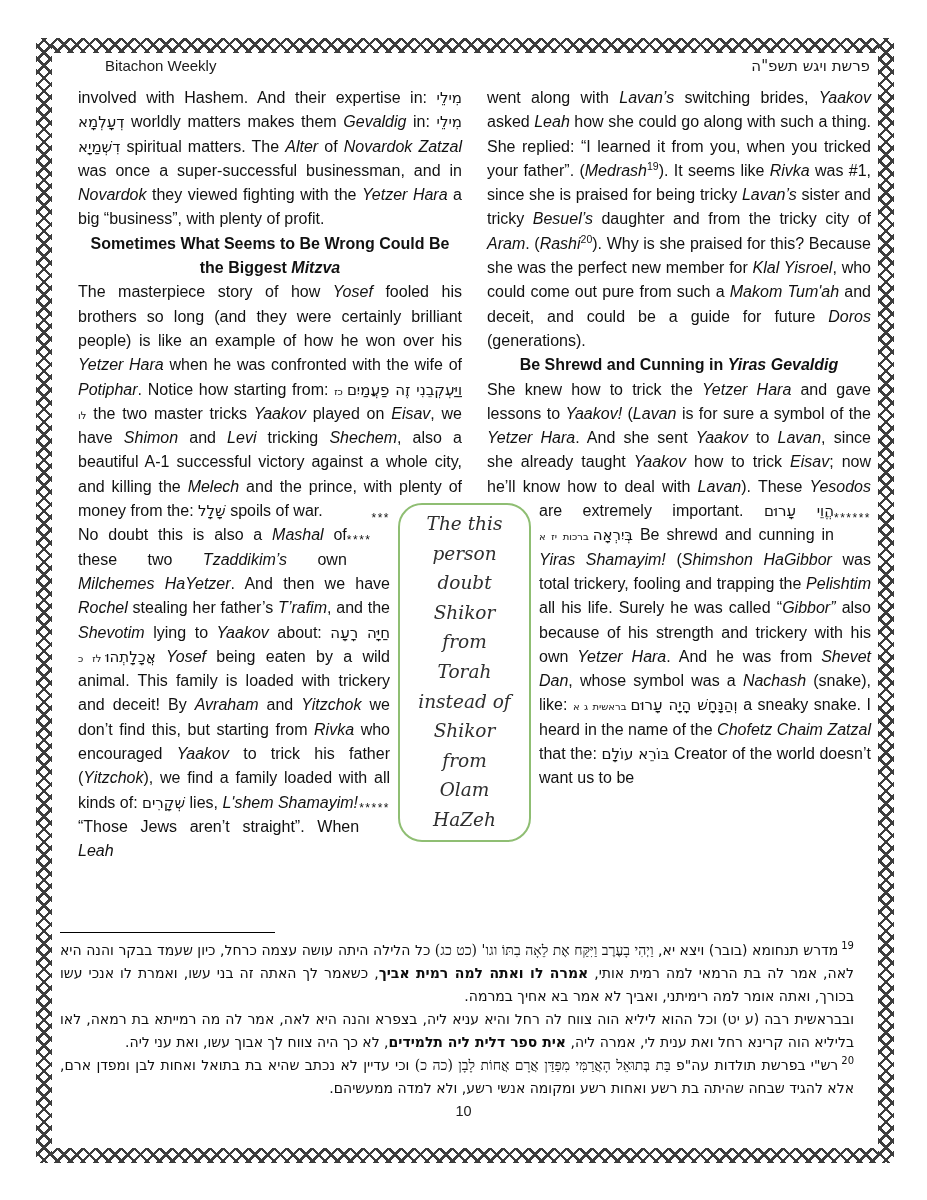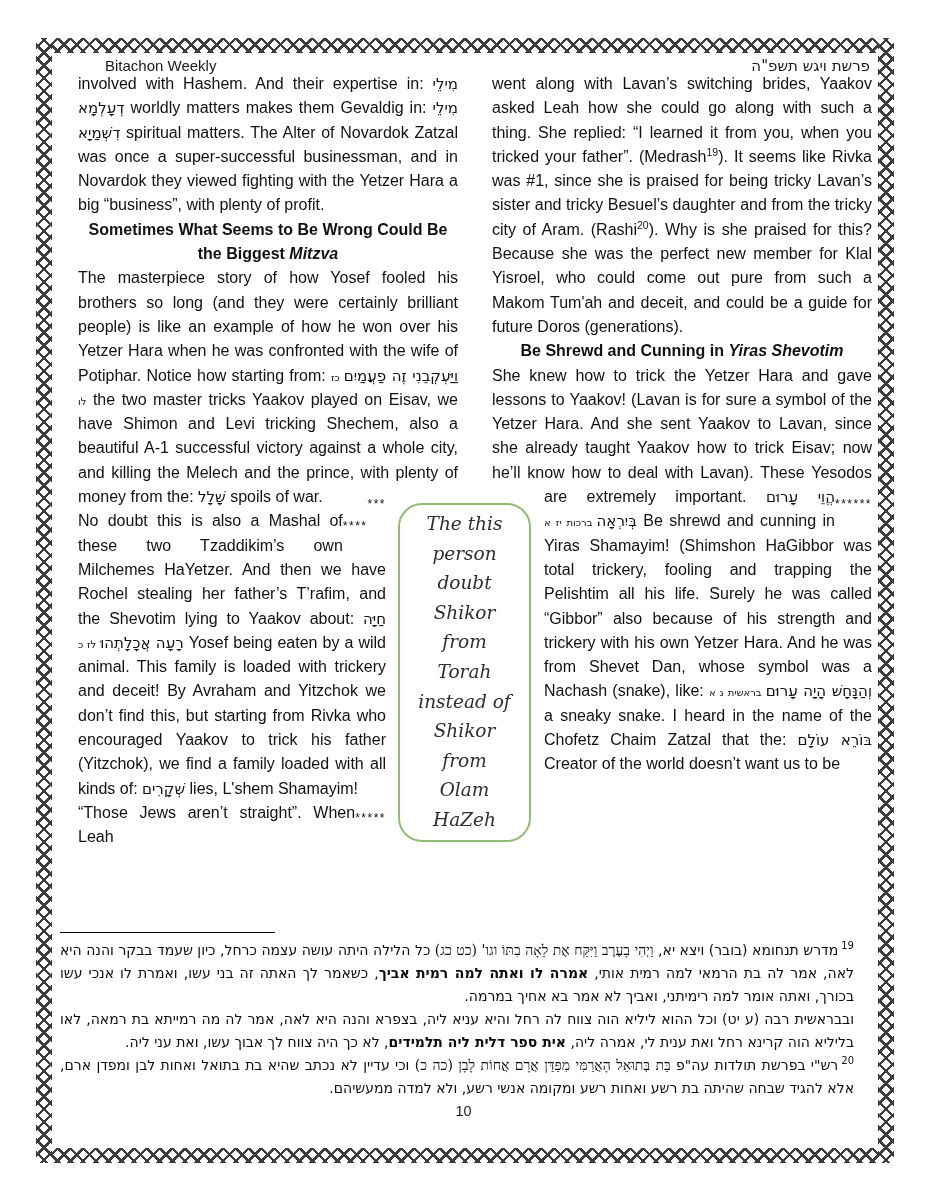--- a/index.html
+++ b/index.html
@@ -18,25 +18,25 @@
   }
   .frame.top{left:36px;top:38px;width:858px;height:15px;}
   .frame.bottom{left:36px;top:1148px;width:858px;height:15px;}
   .frame.left{left:36px;top:38px;width:16px;height:1125px;}
   .frame.right{left:878px;top:38px;width:16px;height:1125px;}
 
   .hdr{position:absolute;top:57px;font-size:15px;color:#1a1a1a;margin-left:27px;}
   .hdr.l{left:78px;}
   .hdr.r{right:57px;direction:rtl;font-family:"DejaVu Sans",sans-serif;}
 
-  .cols{position:absolute;left:78px;top:72px;width:794px;display:flex;gap:34px;}
+  .cols{position:absolute;left:78px;top:86px;width:794px;display:flex;gap:25px;}
   .col{width:384px;font-size:16px;line-height:24.3px;text-align:justify;}
   .col p{margin:0;}
   .chead{font-weight:bold;text-align:center;margin:0;}
-  .i{}
+  .i{font-style:italic;}
   .b{font-weight:bold;}
   .bi{font-weight:bold;font-style:italic;}
   .he{font-family:"DejaVu Sans",sans-serif;line-height:1;font-size:15px;}
   .ref{font-size:10px;line-height:1;margin-right:4px;font-family:"DejaVu Sans",sans-serif;}
   .pasuk{font-family:"DejaVu Serif",serif;line-height:1;}
   .stars{float:right;font-size:12px;letter-spacing:1.5px;margin-top:5px;}
   sup{font-size:10.5px;line-height:0;}
 
   
   .push{width:0;height:415px;}
@@ -81,21 +81,21 @@
     <p><span>involved with Hashem. And their expertise in: </span><span class="he" dir="rtl">מִילֵי דְעָלְמָא</span><span> worldly matters makes them </span><span class="i">Gevaldig</span><span> in: </span><span class="he" dir="rtl">מִילֵי דִשְׁמַיָא</span><span> spiritual matters. The </span><span class="i">Alter</span><span> of </span><span class="i">Novardok Zatzal</span><span> was once a super-successful businessman, and in </span><span class="i">Novardok</span><span> they viewed fighting with the </span><span class="i">Yetzer Hara</span><span> a big “business”, with plenty of profit.</span><span class="stars">***</span></p>
     <p class="chead"><span class="b">Sometimes What Seems to Be Wrong Could Be the Biggest </span><span class="bi">Mitzva</span></p>
     <p><span>The masterpiece story of how </span><span class="i">Yosef</span><span> fooled his brothers so long (and they were certainly brilliant people) is like an example of how he won over his </span><span class="i">Yetzer Hara</span><span> when he was confronted with the wife of </span><span class="i">Potiphar</span><span>. Notice how starting from: </span><span class="he" dir="rtl"><span>וַיַּעְקְבֵנִי זֶה פַעֲמַיִם</span><span class="ref">כז לו</span></span><span> the two master tricks </span><span class="i">Yaakov</span><span> played on </span><span class="i">Eisav</span><span>, we have </span><span class="i">Shimon</span><span> and </span><span class="i">Levi</span><span> tricking </span><span class="i">Shechem</span><span>, also a beautiful A-1 successful victory against a whole city, and killing the </span><span class="i">Melech</span><span> and the prince, with plenty of money from the: </span><span class="he" dir="rtl">שָׁלָל</span><span> spoils of war.</span><span class="stars">****</span></p>
     <p><span>No doubt this is also a </span><span class="i">Mashal</span><span> of these two </span><span class="i">Tzaddikim’s</span><span> own </span><span class="i">Milchemes HaYetzer</span><span>. And then we have </span><span class="i">Rochel</span><span> stealing her father’s </span><span class="i">T’rafim</span><span>, and the </span><span class="i">Shevotim</span><span> lying to </span><span class="i">Yaakov</span><span> about: </span><span class="he" dir="rtl"><span>חַיָּה רָעָה אֲכָלָתְהוּ</span><span class="ref">לז כ</span></span><span> </span><span class="i">Yosef</span><span> being eaten by a wild animal. This family is loaded with trickery and deceit! By </span><span class="i">Avraham</span><span> and </span><span class="i">Yitzchok</span><span> we don’t find this, but starting from </span><span class="i">Rivka</span><span> who encouraged </span><span class="i">Yaakov</span><span> to trick his father (</span><span class="i">Yitzchok</span><span>), we find a family loaded with all kinds of: </span><span class="he" dir="rtl">שְׁקָרִים</span><span> lies, </span><span class="i">L'shem Shamayim!</span><span class="stars">*****</span></p>
     <p><span>“Those Jews aren’t straight”. When </span><span class="i">Leah</span></p>
   </div>
   <div class="col">
     <div class="push pushr"></div>
     <div class="cut cutr"></div>
     <p><span>went along with </span><span class="i">Lavan’s</span><span> switching brides, </span><span class="i">Yaakov</span><span> asked </span><span class="i">Leah</span><span> how she could go along with such a thing. She replied: “I learned it from you, when you tricked your father”. (</span><span class="i">Medrash</span><sup>19</sup><span>). It seems like </span><span class="i">Rivka</span><span> was #1, since she is praised for being tricky </span><span class="i">Lavan’s</span><span> sister and tricky </span><span class="i">Besuel’s</span><span> daughter and from the tricky city of </span><span class="i">Aram</span><span>. (</span><span class="i">Rashi</span><sup>20</sup><span>). Why is she praised for this? Because she was the perfect new member for </span><span class="i">Klal Yisroel</span><span>, who could come out pure from such a </span><span class="i">Makom Tum'ah</span><span> and deceit, and could be a guide for future </span><span class="i">Doros</span><span> (generations).</span><span class="stars">******</span></p>
-    <p class="chead"><span class="b">Be Shrewd and Cunning in </span><span class="bi">Yiras Shevotim</span></p>
+    <p class="chead"><span class="b">Be Shrewd and Cunning in </span><span class="bi">Yiras Gevaldig</span></p>
     <p><span>She knew how to trick the </span><span class="i">Yetzer Hara</span><span> and gave lessons to </span><span class="i">Yaakov!</span><span> (</span><span class="i">Lavan</span><span> is for sure a symbol of the </span><span class="i">Yetzer Hara</span><span>. And she sent </span><span class="i">Yaakov</span><span> to </span><span class="i">Lavan</span><span>, since she already taught </span><span class="i">Yaakov</span><span> how to trick </span><span class="i">Eisav</span><span>; now he’ll know how to deal with </span><span class="i">Lavan</span><span>). These </span><span class="i">Yesodos</span><span> are extremely important. </span><span class="he" dir="rtl"><span>הֱוֵי עָרוּם בְּיִרְאָה</span><span class="ref">ברכות יז א</span></span><span> Be shrewd and cunning in </span><span class="i">Yiras Shamayim!</span><span> (</span><span class="i">Shimshon HaGibbor</span><span> was total trickery, fooling and trapping the </span><span class="i">Pelishtim</span><span> all his life. Surely he was called “</span><span class="i">Gibbor”</span><span> also because of his strength and trickery with his own </span><span class="i">Yetzer Hara</span><span>. And he was from </span><span class="i">Shevet Dan</span><span>, whose symbol was a </span><span class="i">Nachash</span><span> (snake), like: </span><span class="he" dir="rtl"><span>וְהַנָּחָשׁ הָיָה עָרוּם</span><span class="ref">בראשית ג א</span></span><span> a sneaky snake. I heard in the name of the </span><span class="i">Chofetz Chaim Zatzal</span><span> that the: </span><span class="he" dir="rtl">בּוֹרֵא עוֹלָם</span><span> Creator of the world doesn’t want us to be</span></p>
   </div>
 </div>
 
 <div class="callout" style="border-color: rgb(143, 190, 115);">
     <div>The this</div>
     <div>person</div>
     <div>doubt</div>
     <div>Shikor</div>
     <div>from</div>

